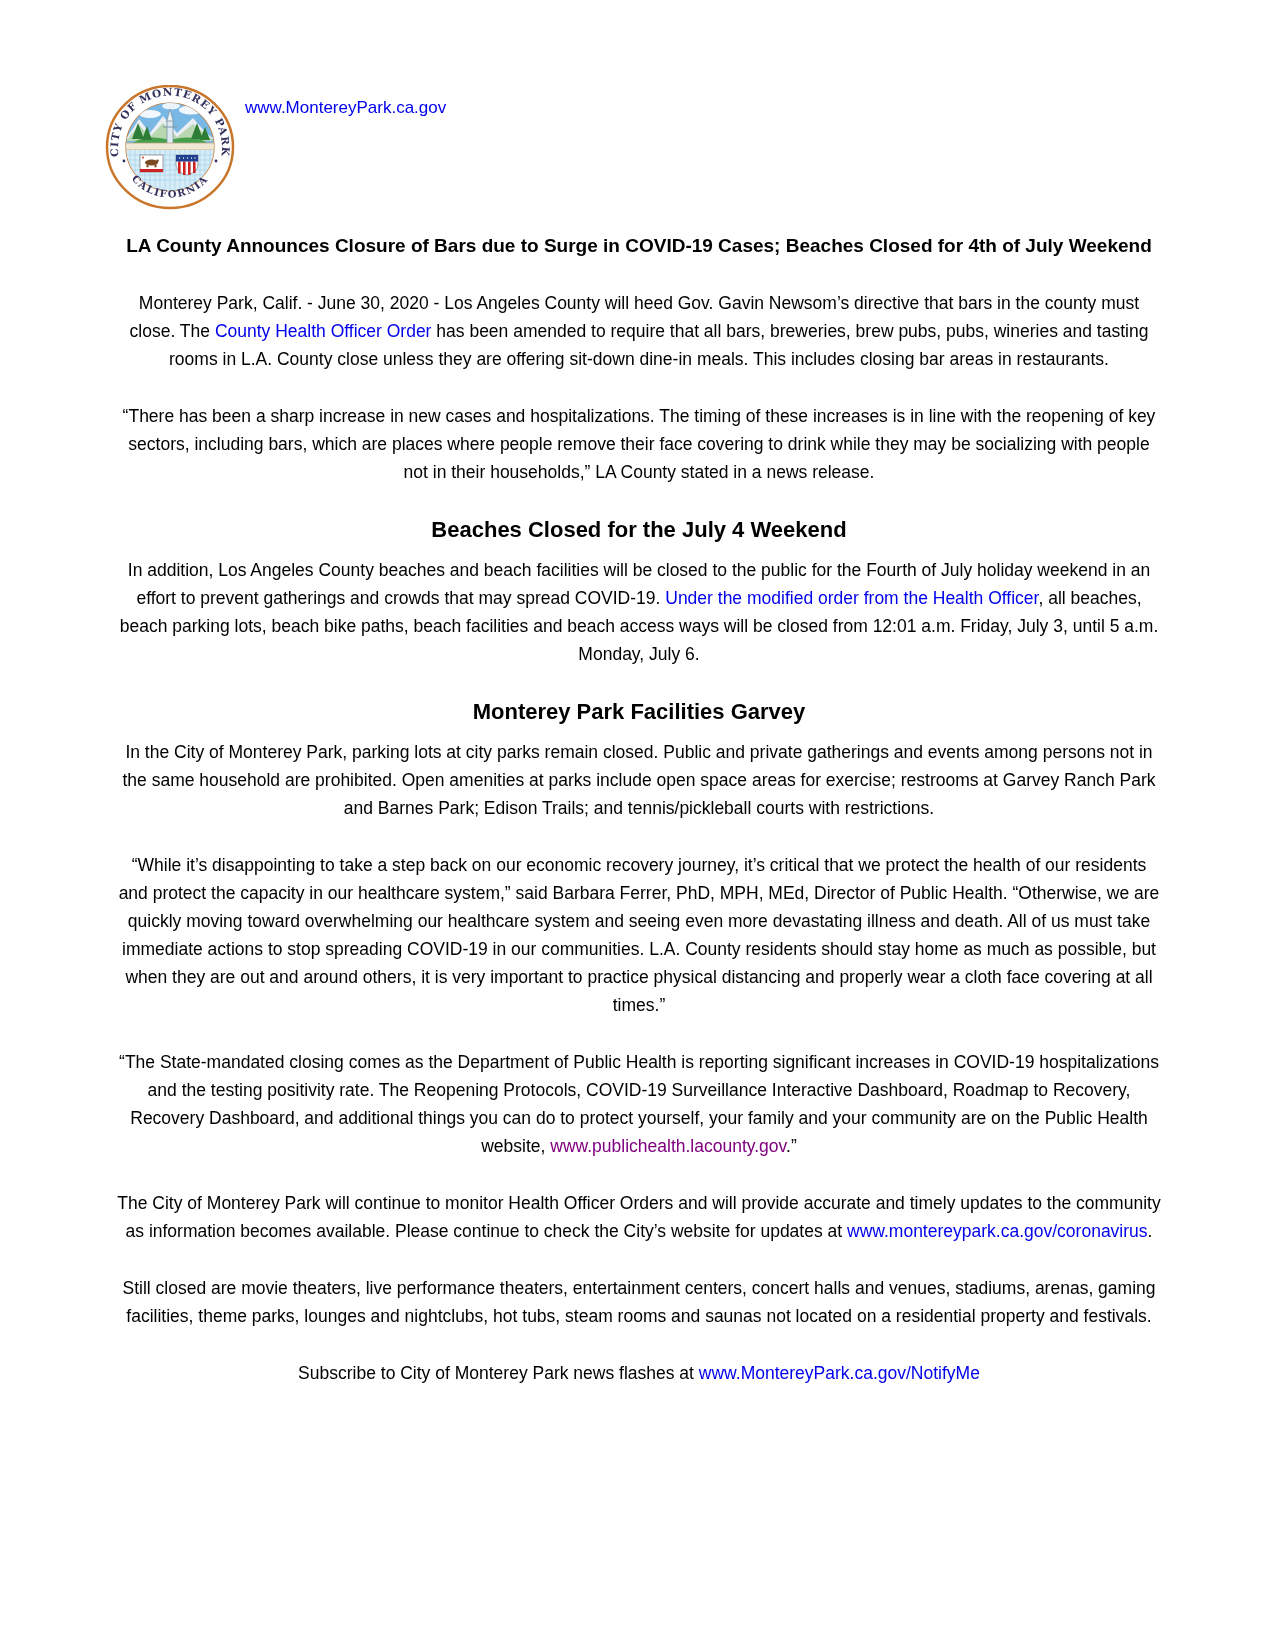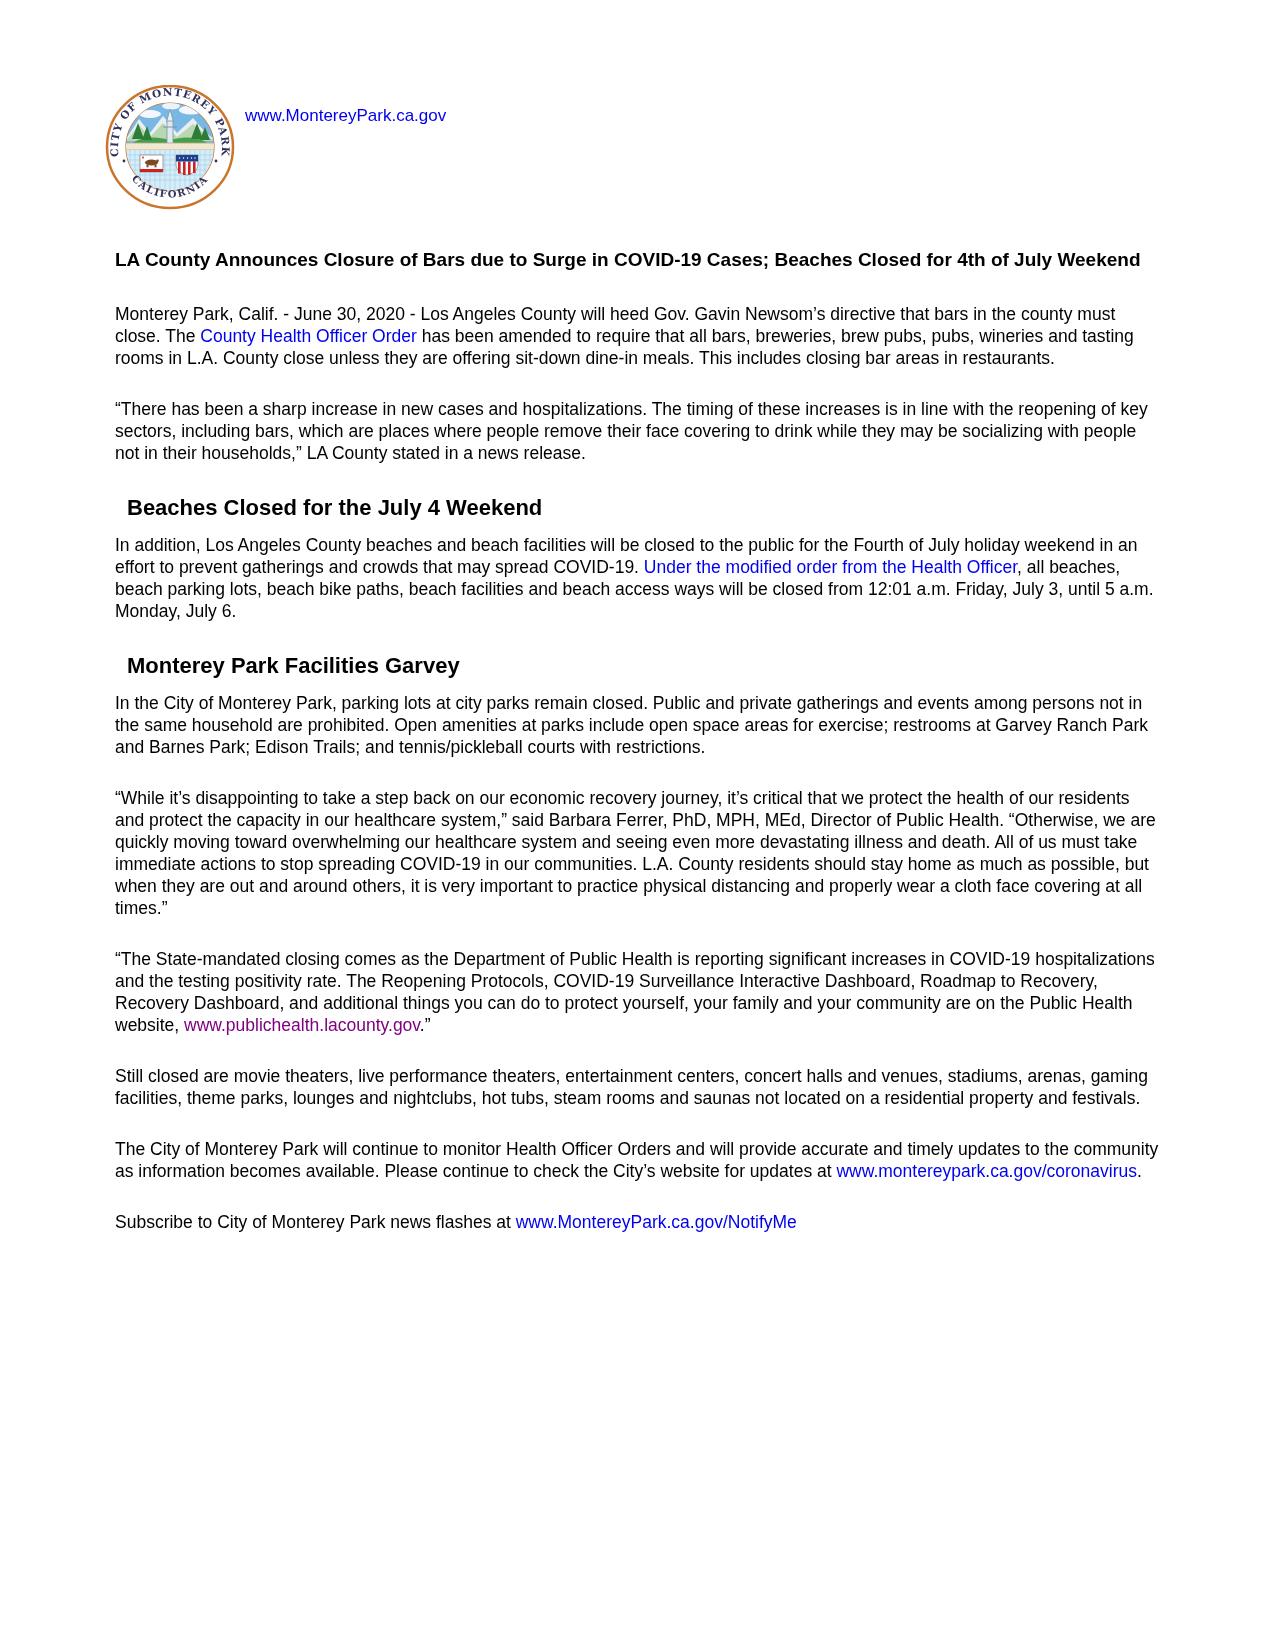--- a/index.html
+++ b/index.html
@@ -15,33 +15,33 @@
     position:absolute; top:85px; left:105px;
     display:flex; align-items:flex-start;
   }
   .logo { width:130px; height:125px; flex:0 0 auto; }
   .header-text { margin-left:10px; padding-top:13px; }
   .page-title {
     font-size:42px; font-weight:400; line-height:1.08;
     white-space:nowrap; letter-spacing:-0.5px;
   }
   .site-link {
-    display:inline-block; margin-top:8px;
+    display:inline-block; margin-top:0;
     font-size:17px; color:var(--link-blue,#0000EE);
     text-decoration:none; cursor:pointer;
   }
   .content {
-    position:absolute; top:245px; left:115px; width:1048px;
+    position:absolute; top:231px; left:115px; width:1048px;text-align:center;
   }
   .headline {
     font-size:19px; font-weight:700; line-height:30px;
     margin:0 0 28px 0;
   }
   .content p {
-    font-size:17.5px; line-height:22px;
+    font-size:17.5px; line-height:28px;
     margin:0 0 29px 0;
   }
   .section-heading {
     font-size:22px; font-weight:700; line-height:29px;
     margin:12px;
   }
   .doc-link { color:var(--link-blue,#0000EE); text-decoration:none; cursor:pointer; }
   .doc-link.visited { color:var(--link-visited,#800080);margin-top:44px; }
 </style>
 </head>
@@ -172,20 +172,20 @@
     <h2 class="section-heading">Beaches Closed for the July 4 Weekend</h2>
     <p><span>In addition, Los Angeles County beaches and beach facilities will be closed to the public for the Fourth of July holiday weekend in an effort to prevent gatherings and crowds that may spread COVID-19. </span><a class="doc-link">Under the modified order from the Health Officer</a><span>, all beaches, beach parking lots, beach bike paths, beach facilities and beach access ways will be closed from 12:01 a.m. Friday, July 3, until 5 a.m. Monday, July 6.</span></p>
 
     <h2 class="section-heading">Monterey Park Facilities Garvey</h2>
     <p><span>In the City of Monterey Park, parking lots at city parks remain closed. Public and private gatherings and events among persons not in the same household are prohibited. Open amenities at parks include open space areas for exercise; restrooms at Garvey Ranch Park and Barnes Park; Edison Trails; and tennis/pickleball courts with restrictions.</span></p>
 
     <p><span>“While it’s disappointing to take a step back on our economic recovery journey, it’s critical that we protect the health of our residents and protect the capacity in our healthcare system,” said Barbara Ferrer, PhD, MPH, MEd, Director of Public Health. “Otherwise, we are quickly moving toward overwhelming our healthcare system and seeing even more devastating illness and death. All of us must take immediate actions to stop spreading COVID-19 in our communities. L.A. County residents should stay home as much as possible, but when they are out and around others, it is very important to practice physical distancing and properly wear a cloth face covering at all times.”</span></p>
 
     <p><span>“The State-mandated closing comes as the Department of Public Health is reporting significant increases in COVID-19 hospitalizations and the testing positivity rate. The Reopening Protocols, COVID-19 Surveillance Interactive Dashboard, Roadmap to Recovery, Recovery Dashboard, and additional things you can do to protect yourself, your family and your community are on the Public Health website, </span><a class="doc-link visited">www.publichealth.lacounty.gov</a><span>.”</span></p>
 
+    <p><span>The City of Monterey Park will continue to monitor Health Officer Orders and will provide accurate and timely updates to the community as information becomes available. Please continue to check the City’s website for updates at </span><a class="doc-link">www.montereypark.ca.gov/coronavirus</a><span>.</span></p>
+
     <p><span>Still closed are movie theaters, live performance theaters, entertainment centers, concert halls and venues, stadiums, arenas, gaming facilities, theme parks, lounges and nightclubs, hot tubs, steam rooms and saunas not located on a residential property and festivals.</span></p>
-
-    <p><span>The City of Monterey Park will continue to monitor Health Officer Orders and will provide accurate and timely updates to the community as information becomes available. Please continue to check the City’s website for updates at </span><a class="doc-link">www.montereypark.ca.gov/coronavirus</a><span>.</span></p>
 
     <p><span>Subscribe to City of Monterey Park news flashes at </span><a class="doc-link">www.MontereyPark.ca.gov/NotifyMe</a></p>
   </div>
 
 </div>
 
 </body></html>

